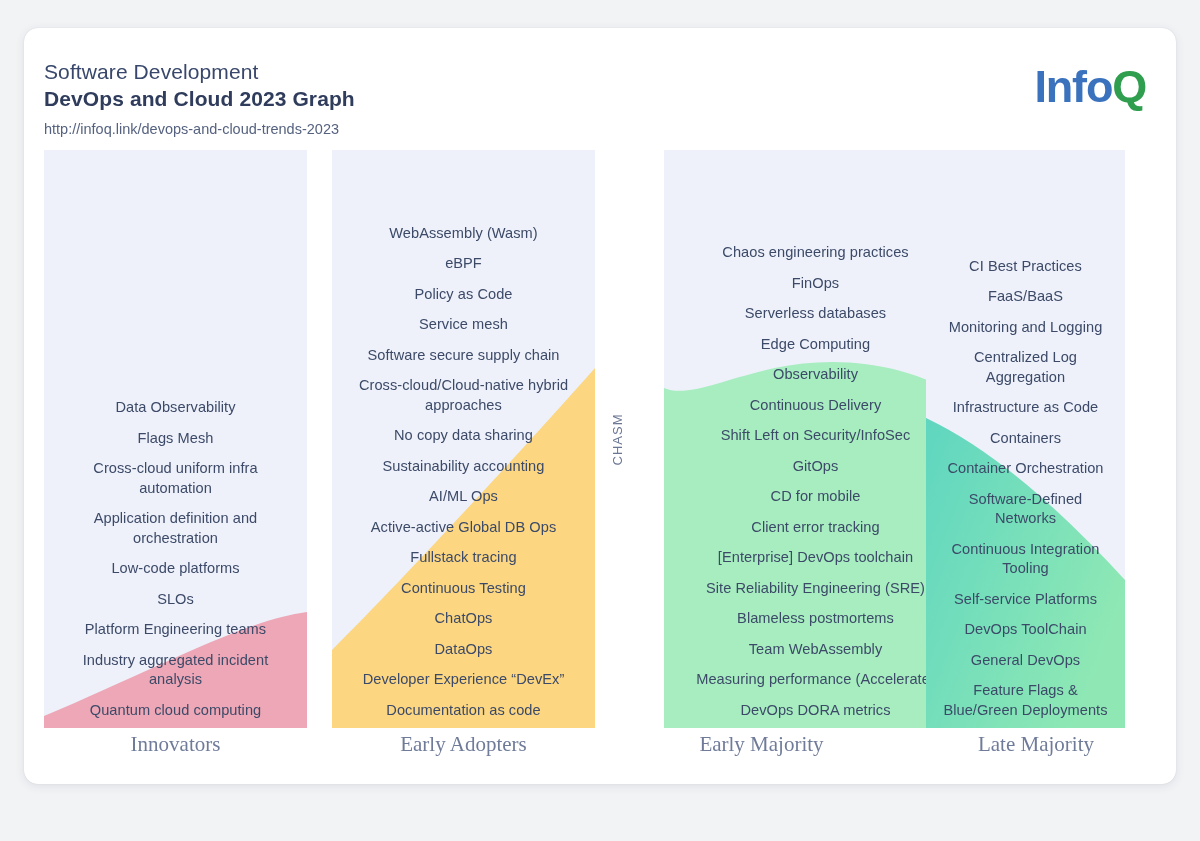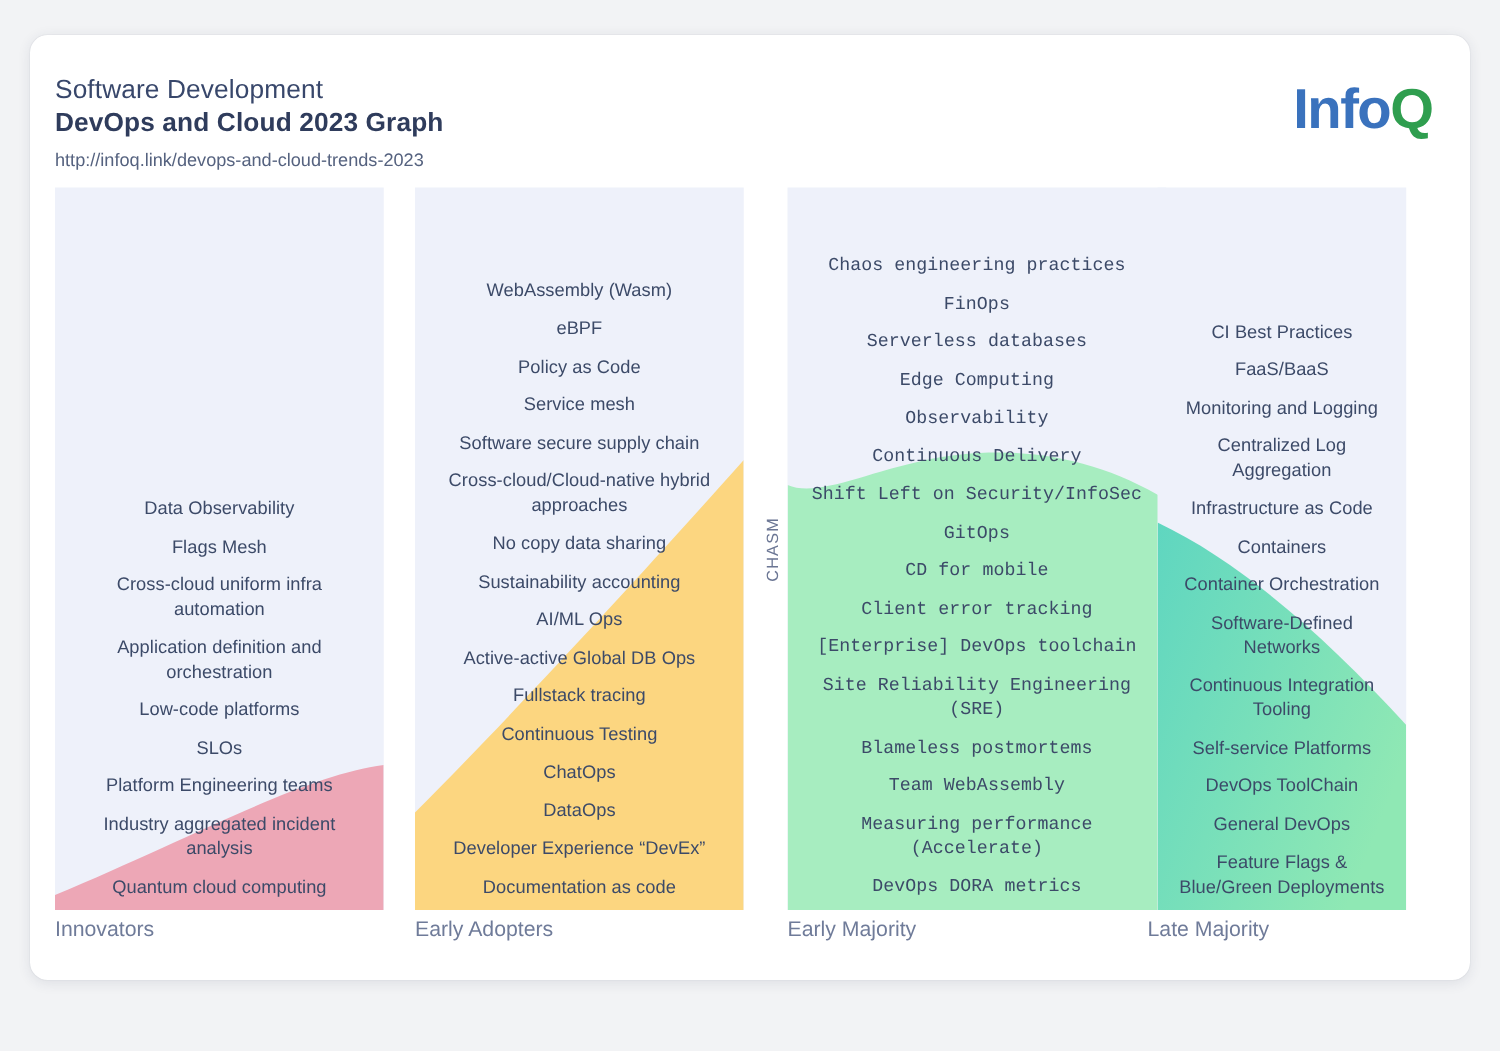--- a/index.html
+++ b/index.html
@@ -103,21 +103,21 @@
     color: #3c4a68;
     margin-bottom: 11px;
     letter-spacing: .05px;
     text-align: center;
   }
   .item:last-child { margin-bottom: 0; }
 
   
   #col1 { left: 0px;   width: 263px; }
   #col2 { left: 288px; width: 263px; }
-  #col3 { left: 586px; width: 303px; font-family: Liberation Mono, monospace; }
+  #col3 { left: 620px; width: 303px; }
   #col4 { left: 882px; width: 199px; }
 
   
   .chasm {
     position: absolute;
     left: 563px;
     top: 0;
     width: 22px;
     height: 578px;
     display: flex;
@@ -136,24 +136,25 @@
   .footer {
     position: absolute;
     left: 20px;
     top: 706px;
     width: 1110px;
     height: 34px;
   }
   .foot-label {
     position: absolute;
     top: 0;
-    text-align: left;
-    font-size: 17px;
+    text-align: center;
+    font-size: 21px;
     color: #6f7b99;
     line-height: 20px;
+    font-family: Liberation Serif, serif;
   }
   #foot1 { left: 0px;   width: 263px; }
   #foot2 { left: 288px; width: 263px; }
   #foot3 { left: 586px; width: 263px; }
   #foot4 { left: 874px; width: 236px; }
 </style>
 </head>
 <body>
 
 <div id="page">

